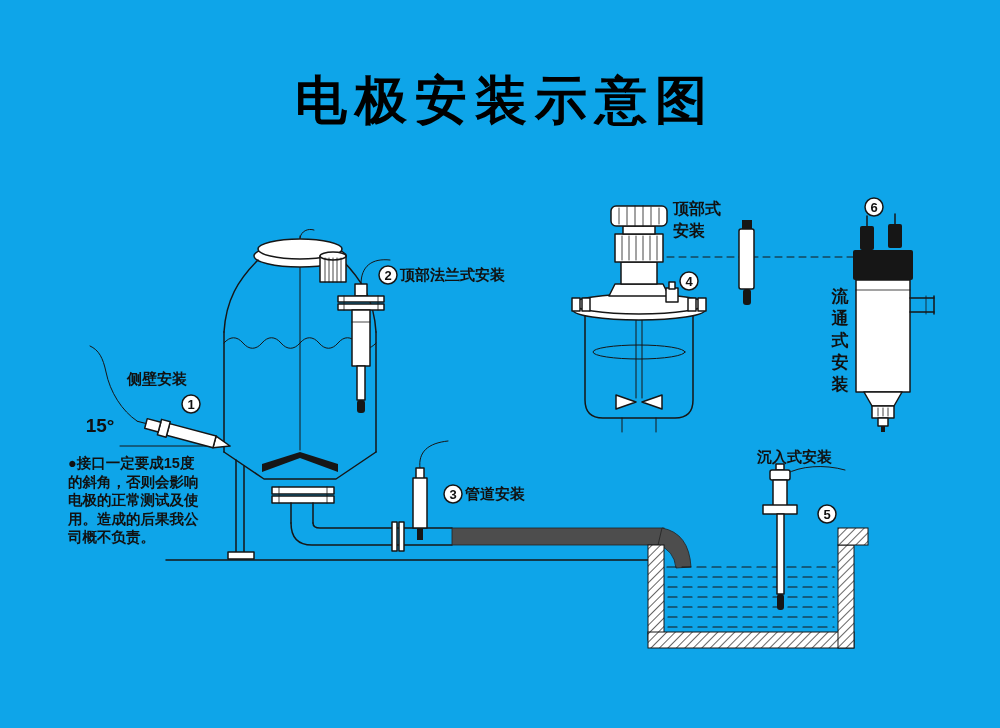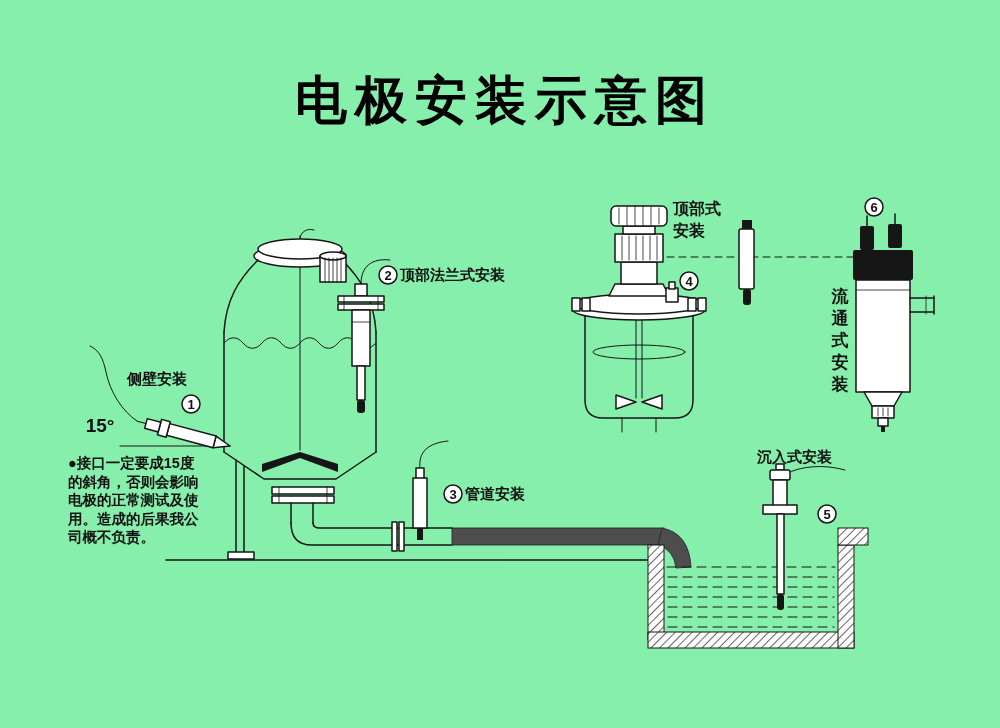--- a/index.html
+++ b/index.html
@@ -1,16 +1,16 @@
 <!DOCTYPE html>
 <html><head>
 <meta charset="utf-8">
 <style>
   html,body{margin:0;padding:0;background:#ffffff;}
-  .page{width:1000px;height:728px;position:relative;background:#86efac;overflow:hidden;}
+  .page{width:1000px;height:728px;position:relative;background:#0ea5e9;overflow:hidden;}
   svg{display:block;}
   .ln{fill:none;stroke:#161616;stroke-width:1.5;stroke-linecap:round;stroke-linejoin:round;}
   .ln-thin{stroke-width:1;}
   .hair{stroke-width:0.8;}
   .white{fill:#ffffff;stroke:#161616;stroke-width:1.5;stroke-linejoin:round;}
   .fill-dark{fill:#161616;stroke:none;}
   .band{fill:#4d4d4d;stroke:#222222;stroke-width:0.8;}
   .wall{stroke:#161616;stroke-width:1;}
   .dash{stroke-dasharray:7 5;}
   .dash-liq{stroke-dasharray:9 6;stroke-width:1.2;}

